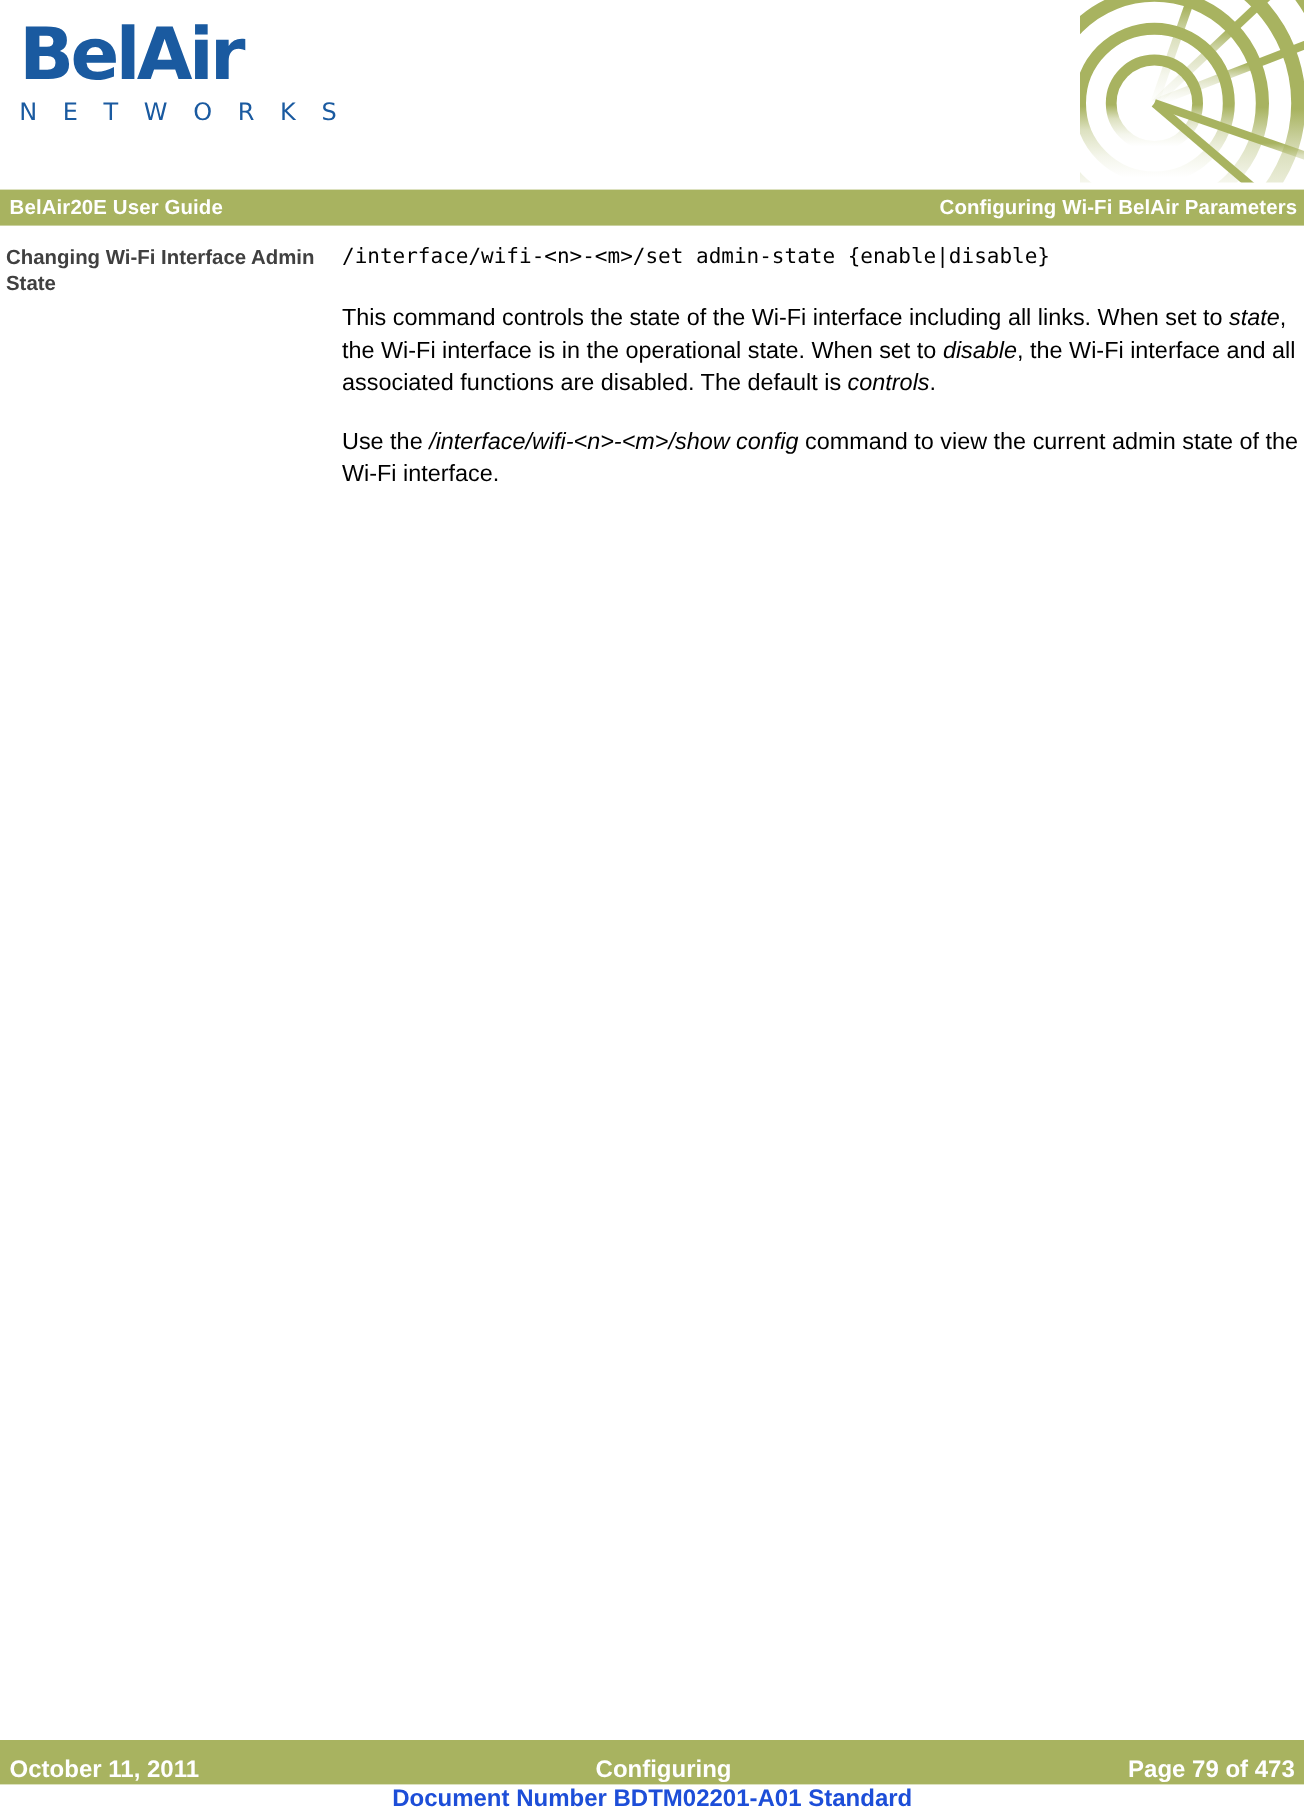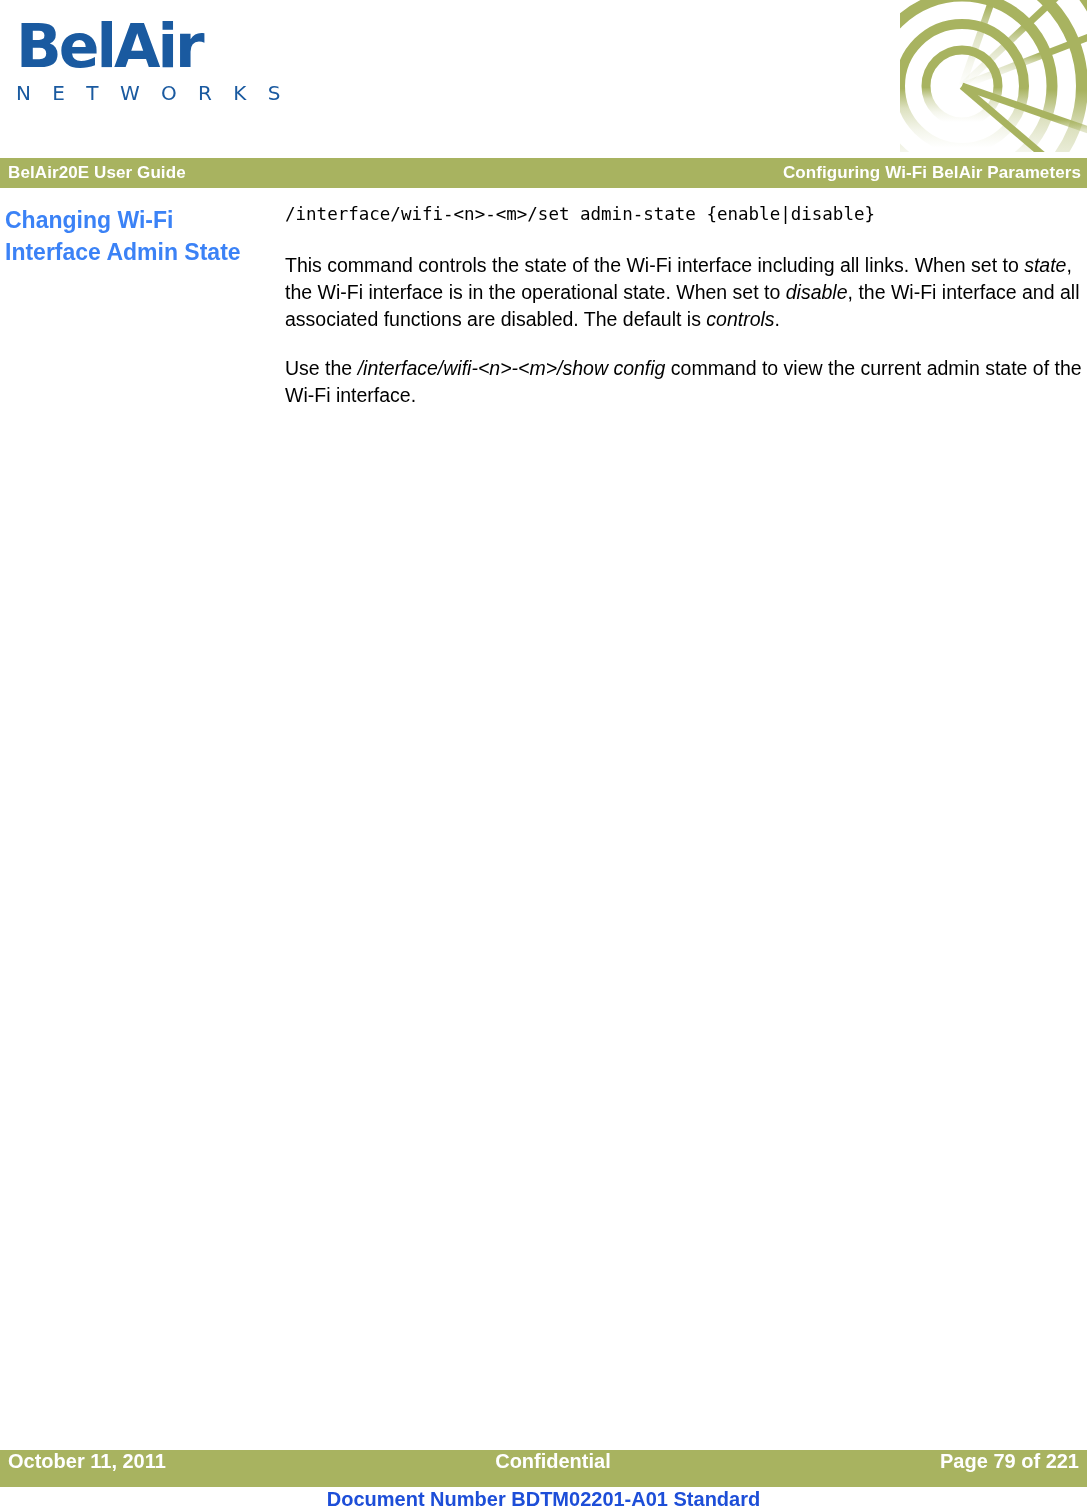--- a/index.html
+++ b/index.html
@@ -99,23 +99,23 @@
     display: block;
   }
 
   .section-heading {
     position: absolute;
     left: 5px;
     top: 16px;
     width: 260px;
     font-family: "Liberation Sans", sans-serif;
     font-weight: bold;
-    font-size: 23px;
-    line-height: 32px;
-    color: #3b82f6;
+    font-size: 17px;
+    line-height: 22px;
+    color: #404040;
   }
 
   .section-body {
     margin-left: 285px;
     margin-right: 0px;
     padding-top: 14px;
     width: 805px;
   }
 
   .code-line {
@@ -138,21 +138,21 @@
 
   
   .footer-band {
     position: absolute;
     left: 0;
     top: 1450px;
     width: 1087px;
     height: 37px;
     background: #A8B360;
     display: flex;
-    align-items: flex-start;
+    align-items: flex-end;
     box-sizing: border-box;
     padding: 0 8px;
   }
   .footer-date, .footer-conf, .footer-page {
     color: #ffffff;
     font-family: "Liberation Sans", sans-serif;
     font-weight: bold;
     font-size: 20px;
     white-space: nowrap;
   }
@@ -235,17 +235,17 @@
       <p class="para"><span>This command controls the state of the Wi-Fi interface including all links. When set to </span><em>state</em><span>, the Wi-Fi interface is in the operational state. When set to </span><em>disable</em><span>, the Wi-Fi interface and all associated functions are disabled. The default is </span><em>controls</em><span>.</span></p>
 
       <p class="para"><span>Use the </span><em>/interface/wifi-&lt;n&gt;-&lt;m&gt;/show config</em><span> command to view the current admin state of the Wi-Fi interface.</span></p>
 
     </div>
   </div>
 </div>
 
 <div class="footer-band">
   <div class="footer-date">October 11, 2011</div>
-  <div class="footer-conf">Confidential</div>
-  <div class="footer-page">Page 79 of 221</div>
+  <div class="footer-conf">Configuring</div>
+  <div class="footer-page">Page 79 of 473</div>
 </div>
 
 <div class="footer-docnum">Document Number BDTM02201-A01 Standard</div>
 
 </body></html>

